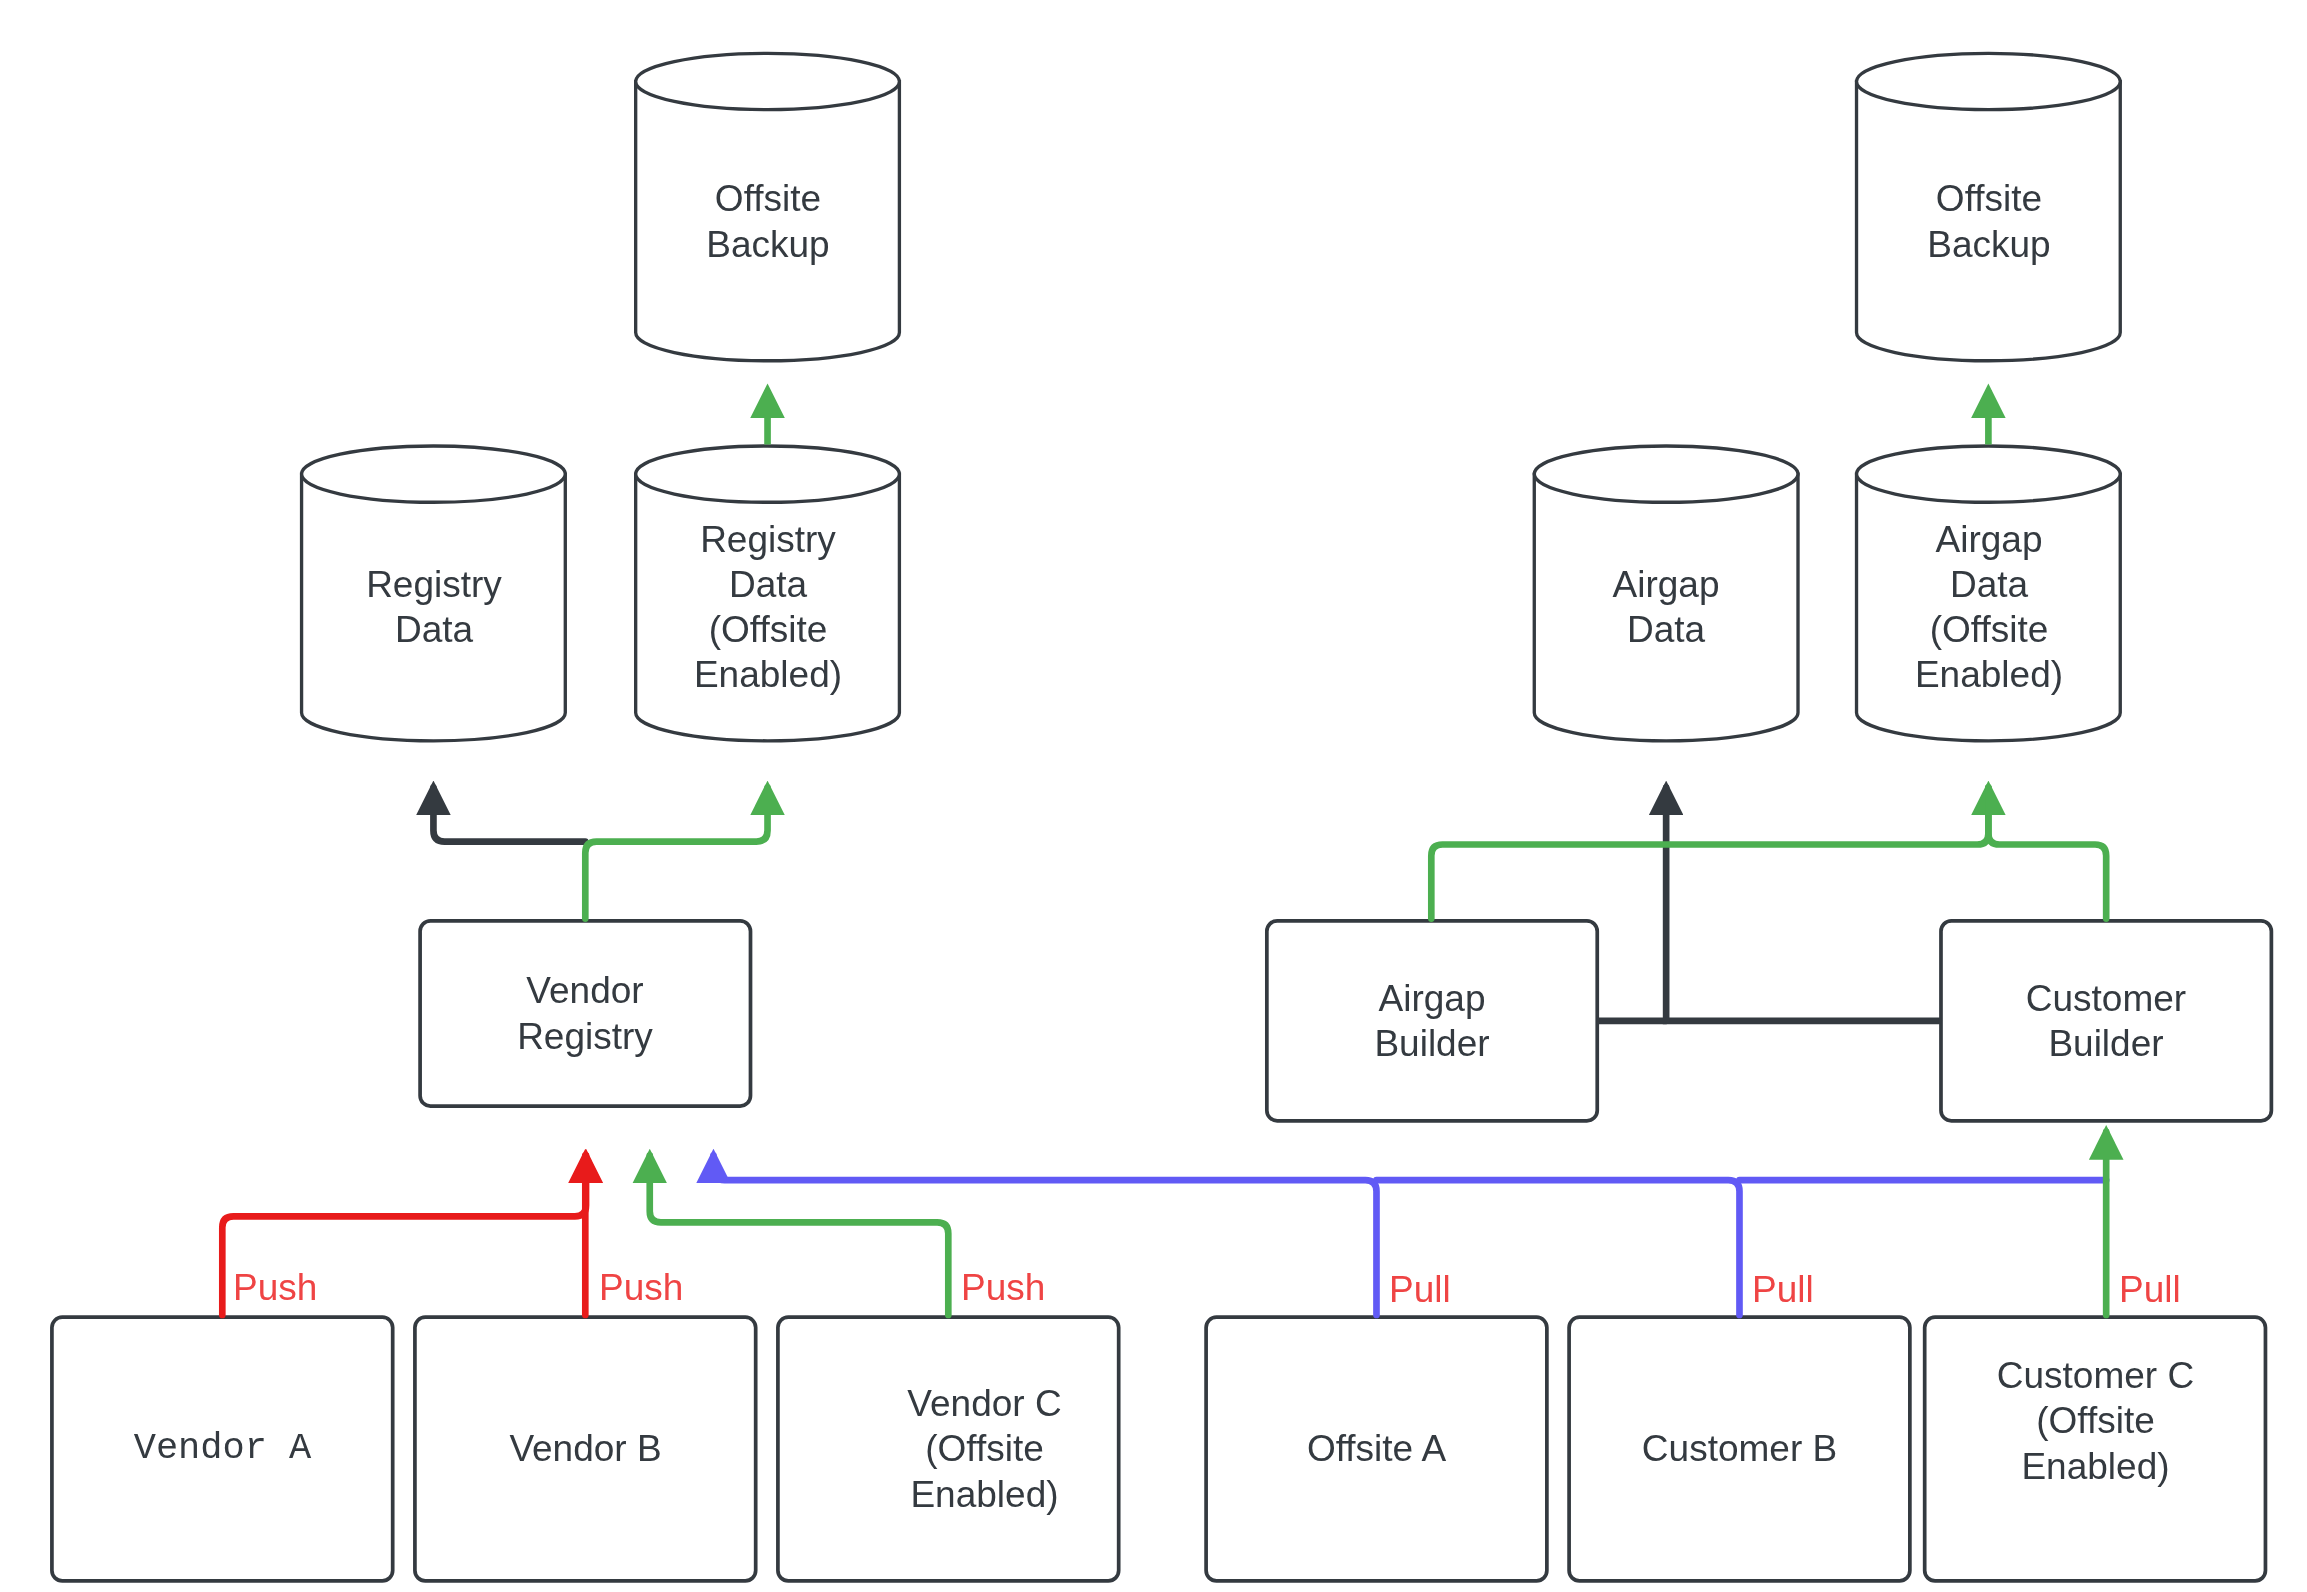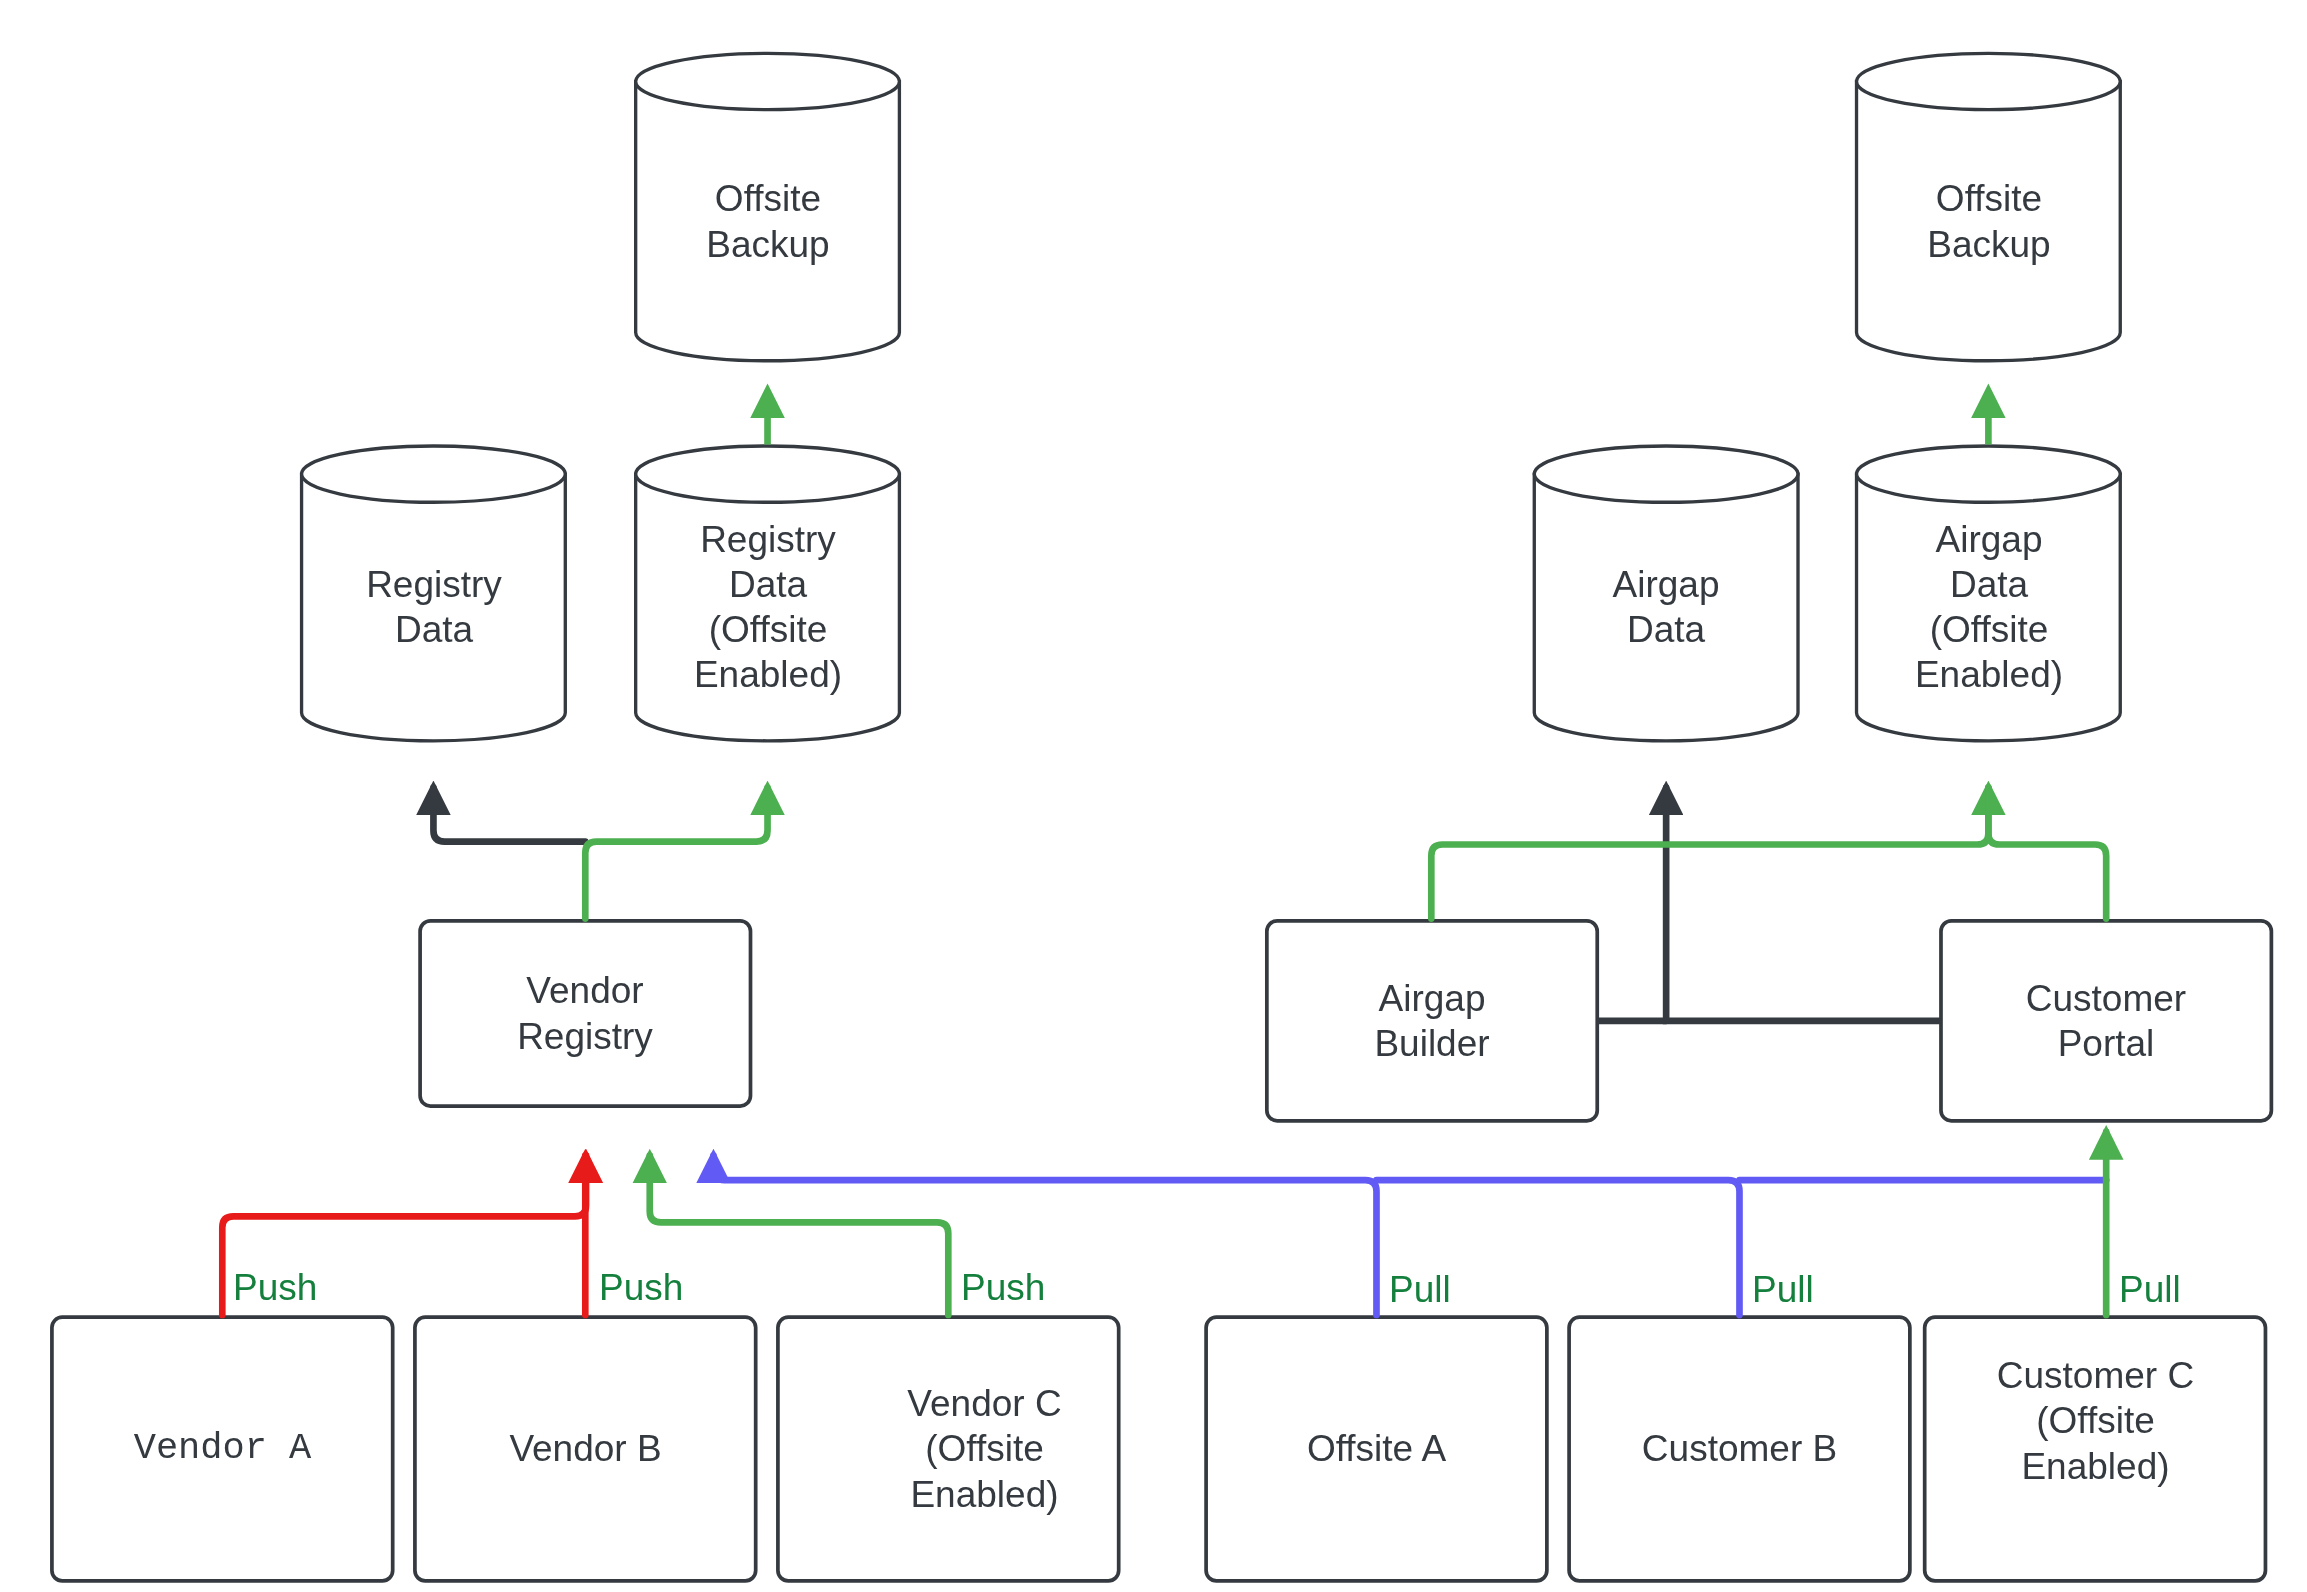--- a/index.html
+++ b/index.html
@@ -30,21 +30,21 @@
     text-align: center;
     color: #343a40;
     font-family: "Liberation Sans", sans-serif;
     font-size: 37px;
     line-height: 1.22;
     white-space: pre-line;
     pointer-events: none;
   }
   .edge-label {
     position: absolute;
-    color: #15803d;
+    color: #ef4444;
     font-family: "Liberation Sans", sans-serif;
     font-size: 37px;
     line-height: 1;
     white-space: nowrap;
     pointer-events: none;
   }
 </style>
 </head>
 <body>
 
@@ -176,21 +176,21 @@
 
   <div class="node-label" style="left:1857px; top:502px; width:264px; height:210px;">Airgap
 Data
 (Offsite
 Enabled)</div>
 
   <div class="node-label" style="left:1267px; top:921px; width:330px; height:200px;">Airgap
 Builder</div>
 
   <div class="node-label" style="left:1941px; top:921px; width:330px; height:200px;">Customer
-Portal</div>
+Builder</div>
 
   <div class="node-label" style="left:1206px; top:1317px; width:341px; height:264px;">Offsite A</div>
 
   <div class="node-label" style="left:1569px; top:1317px; width:341px; height:264px;">Customer B</div>
 
   <div class="node-label" style="left:1925px; top:1317px; width:341px; height:208px;">Customer C
 (Offsite
 Enabled)</div>
 
   <div class="edge-label" style="left:233px; top:1269px;">Push</div>

